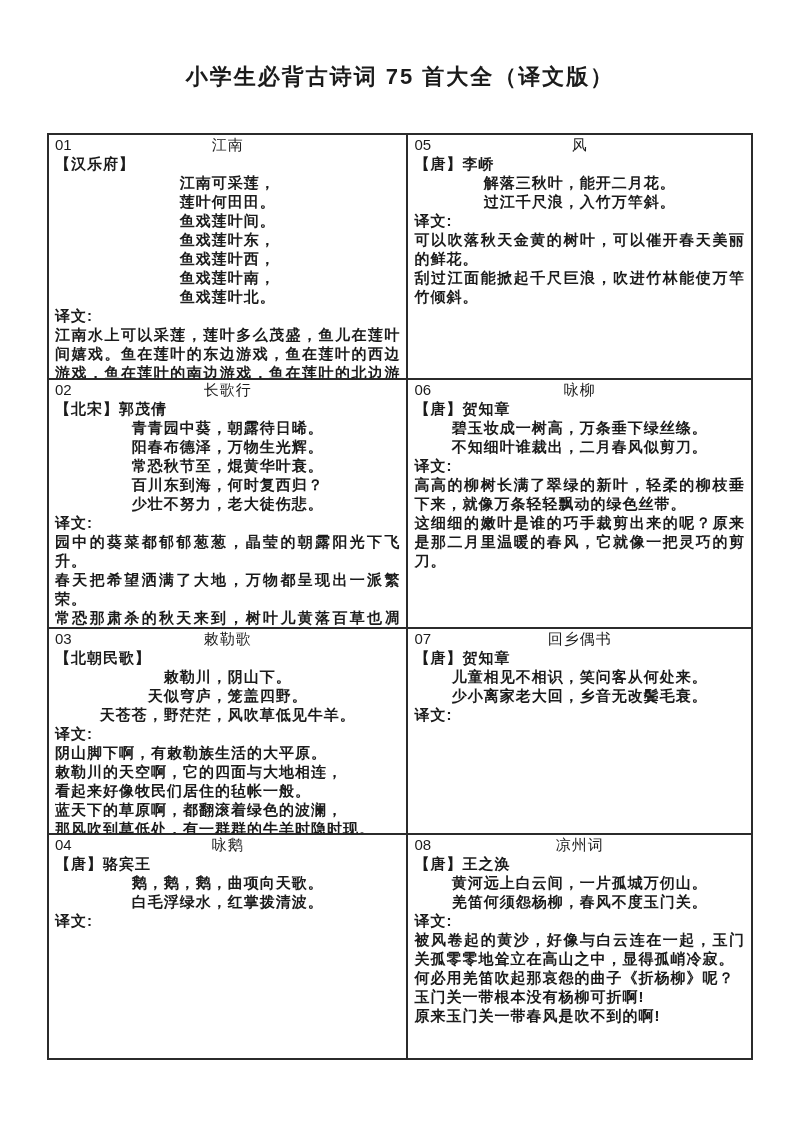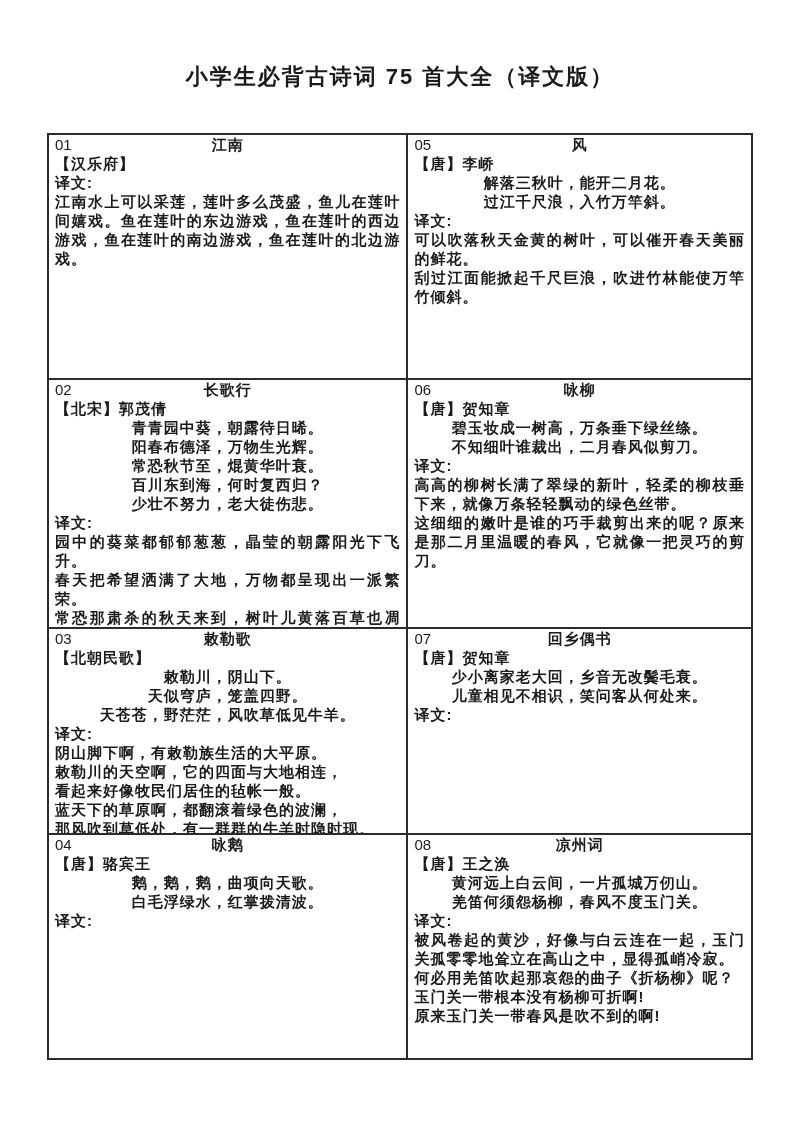--- a/index.html
+++ b/index.html
@@ -40,41 +40,50 @@
   .cell:nth-child(odd) { border-right: 2px solid #2b2b2b; }
   
   .cell:nth-child(-n+6) { border-bottom: 2px solid #2b2b2b; }
 
   .cell-head { position: relative; text-align: center; }
   .cell-num {
     position: absolute; left: 0; top: 0;
     font-weight: normal; letter-spacing: 0;
     font-size: 15px;
   }
-  .cell-title { font-weight: bold; }
+  .cell-title { font-weight: normal; }
   .cell-author { text-align: left; }
   .poem-lines div { text-align: center; }
   .trans-label { text-align: left; }
   .trans-lines div { text-align: justify; }
 </style>
 </head>
 <body>
 
 <div class="sheet">
 
   <div class="page-title">小学生必背古诗词 75 首大全（译文版）</div>
 
   <div class="poem-table">
 
     <div class="cell">
       <div class="cell-head">
         <span class="cell-num">01</span>
         <span class="cell-title">江南</span>
       </div>
       <div class="cell-author">【汉乐府】</div>
+      <div class="poem-lines">
+          <div>江南可采莲，</div>
+          <div>莲叶何田田。</div>
+          <div>鱼戏莲叶间。</div>
+          <div>鱼戏莲叶东，</div>
+          <div>鱼戏莲叶西，</div>
+          <div>鱼戏莲叶南，</div>
+          <div>鱼戏莲叶北。</div>
+        </div>
       <div class="trans-label">译文:</div>
       <div class="trans-lines">
           <div>江南水上可以采莲，莲叶多么茂盛，鱼儿在莲叶间嬉戏。鱼在莲叶的东边游戏，鱼在莲叶的西边游戏，鱼在莲叶的南边游戏，鱼在莲叶的北边游戏。</div>
         </div>
     </div>
 
     <div class="cell">
       <div class="cell-head">
         <span class="cell-num">05</span>
         <span class="cell-title">风</span>
@@ -150,22 +159,22 @@
         </div>
     </div>
 
     <div class="cell">
       <div class="cell-head">
         <span class="cell-num">07</span>
         <span class="cell-title">回乡偶书</span>
       </div>
       <div class="cell-author">【唐】贺知章</div>
       <div class="poem-lines">
+          <div>儿童相见不相识，笑问客从何处来。</div>
           <div>少小离家老大回，乡音无改鬓毛衰。</div>
-          <div>儿童相见不相识，笑问客从何处来。</div>
         </div>
       <div class="trans-label">译文:</div>
     </div>
 
     <div class="cell">
       <div class="cell-head">
         <span class="cell-num">04</span>
         <span class="cell-title">咏鹅</span>
       </div>
       <div class="cell-author">【唐】骆宾王</div>

